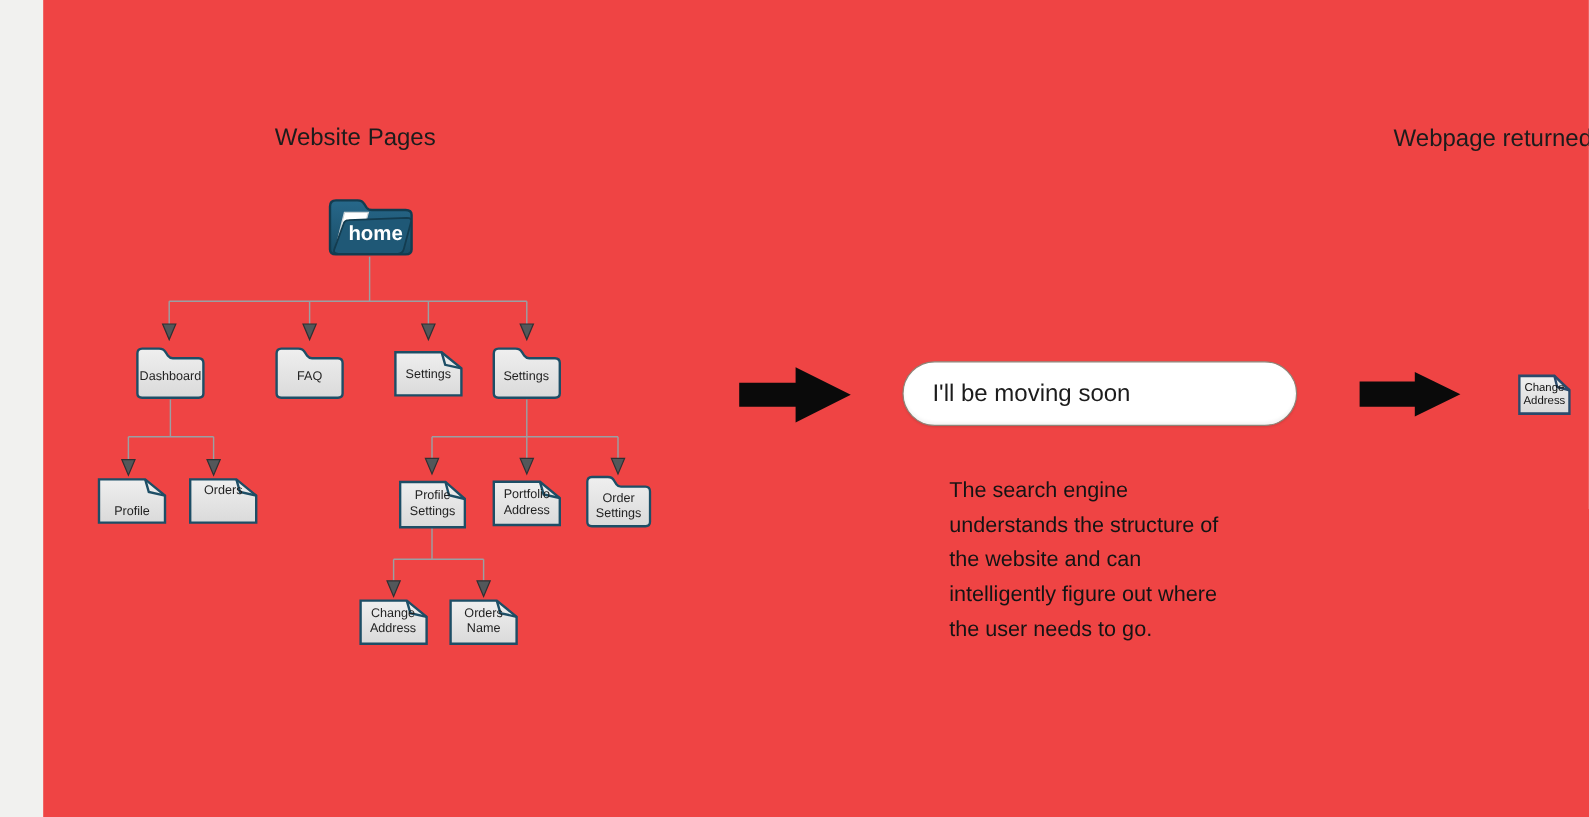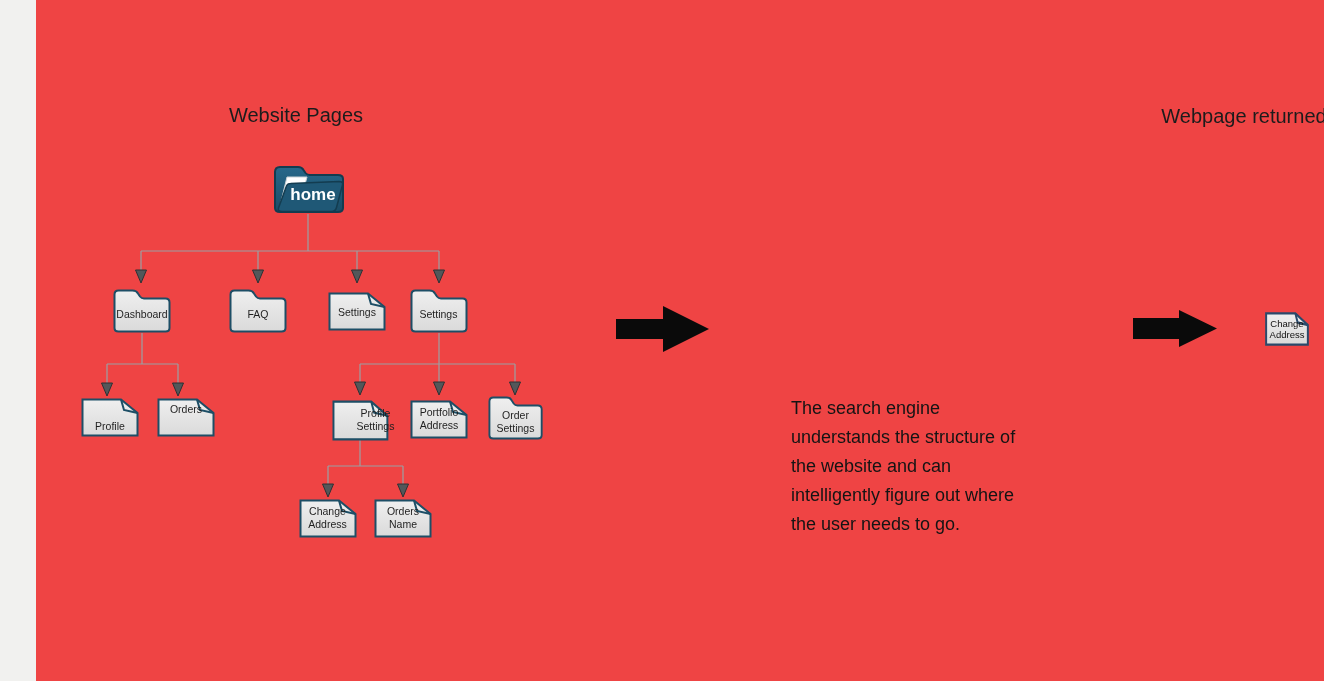--- a/index.html
+++ b/index.html
@@ -141,26 +141,29 @@
   <div class="abs t-title" style="left:140px; top:104px; width:240px;">Website Pages</div>
   <div class="abs t-title" style="left:1088px; top:105px; width:240px;">Webpage returned</div>
 
   <div class="abs home-label" style="left:237px; top:164px; width:72px; height:49px;">home</div>
   <div class="abs node-label folder" style="left:77px; top:287px; width:58px; height:46px;">Dashboard</div>
   <div class="abs node-label folder" style="left:193px; top:287px; width:58px; height:46px;">FAQ</div>
   <div class="abs node-label" style="left:292px; top:292px; width:58px; height:40px;">Settings</div>
   <div class="abs node-label folder" style="left:374px; top:287px; width:57px; height:46px;">Settings</div>
   <div class="abs node-label" style="left:45px; top:398px; width:58px; height:56px;">Profile</div>
   <div class="abs node-label" style="left:121px; top:398px; width:58px; height:23px;">Orders</div>
-  <div class="abs node-label" style="left:311px; top:400px; width:57px; height:40px;">Profile Settings</div>
+  <div class="abs node-label" style="left:296px; top:400px; width:57px; height:40px;">Profile Settings</div>
   <div class="abs node-label" style="left:374px; top:400px; width:58px; height:38px;">Portfolio Address</div>
   <div class="abs node-label folder" style="left:452px; top:394px; width:55px; height:46px;">Order Settings</div>
   <div class="abs node-label" style="left:263px; top:499px; width:57px; height:38px;">Change Address</div>
   <div class="abs node-label" style="left:338px; top:499px; width:58px; height:38px;">Orders Name</div>
 
 
+  <div class="search-pill">
+    <span>I'll be moving soon</span>
+  </div>
 
   <div class="abs para" style="left:755px; top:394px; width:252px;">The search engine understands the structure of the website and can intelligently figure out where the user needs to go.</div>
 
   <div class="abs mini-label" style="left:1229px; top:312px; width:44px; height:34px;">Change Address</div>
 
 
 </div>
 
 </body></html>

